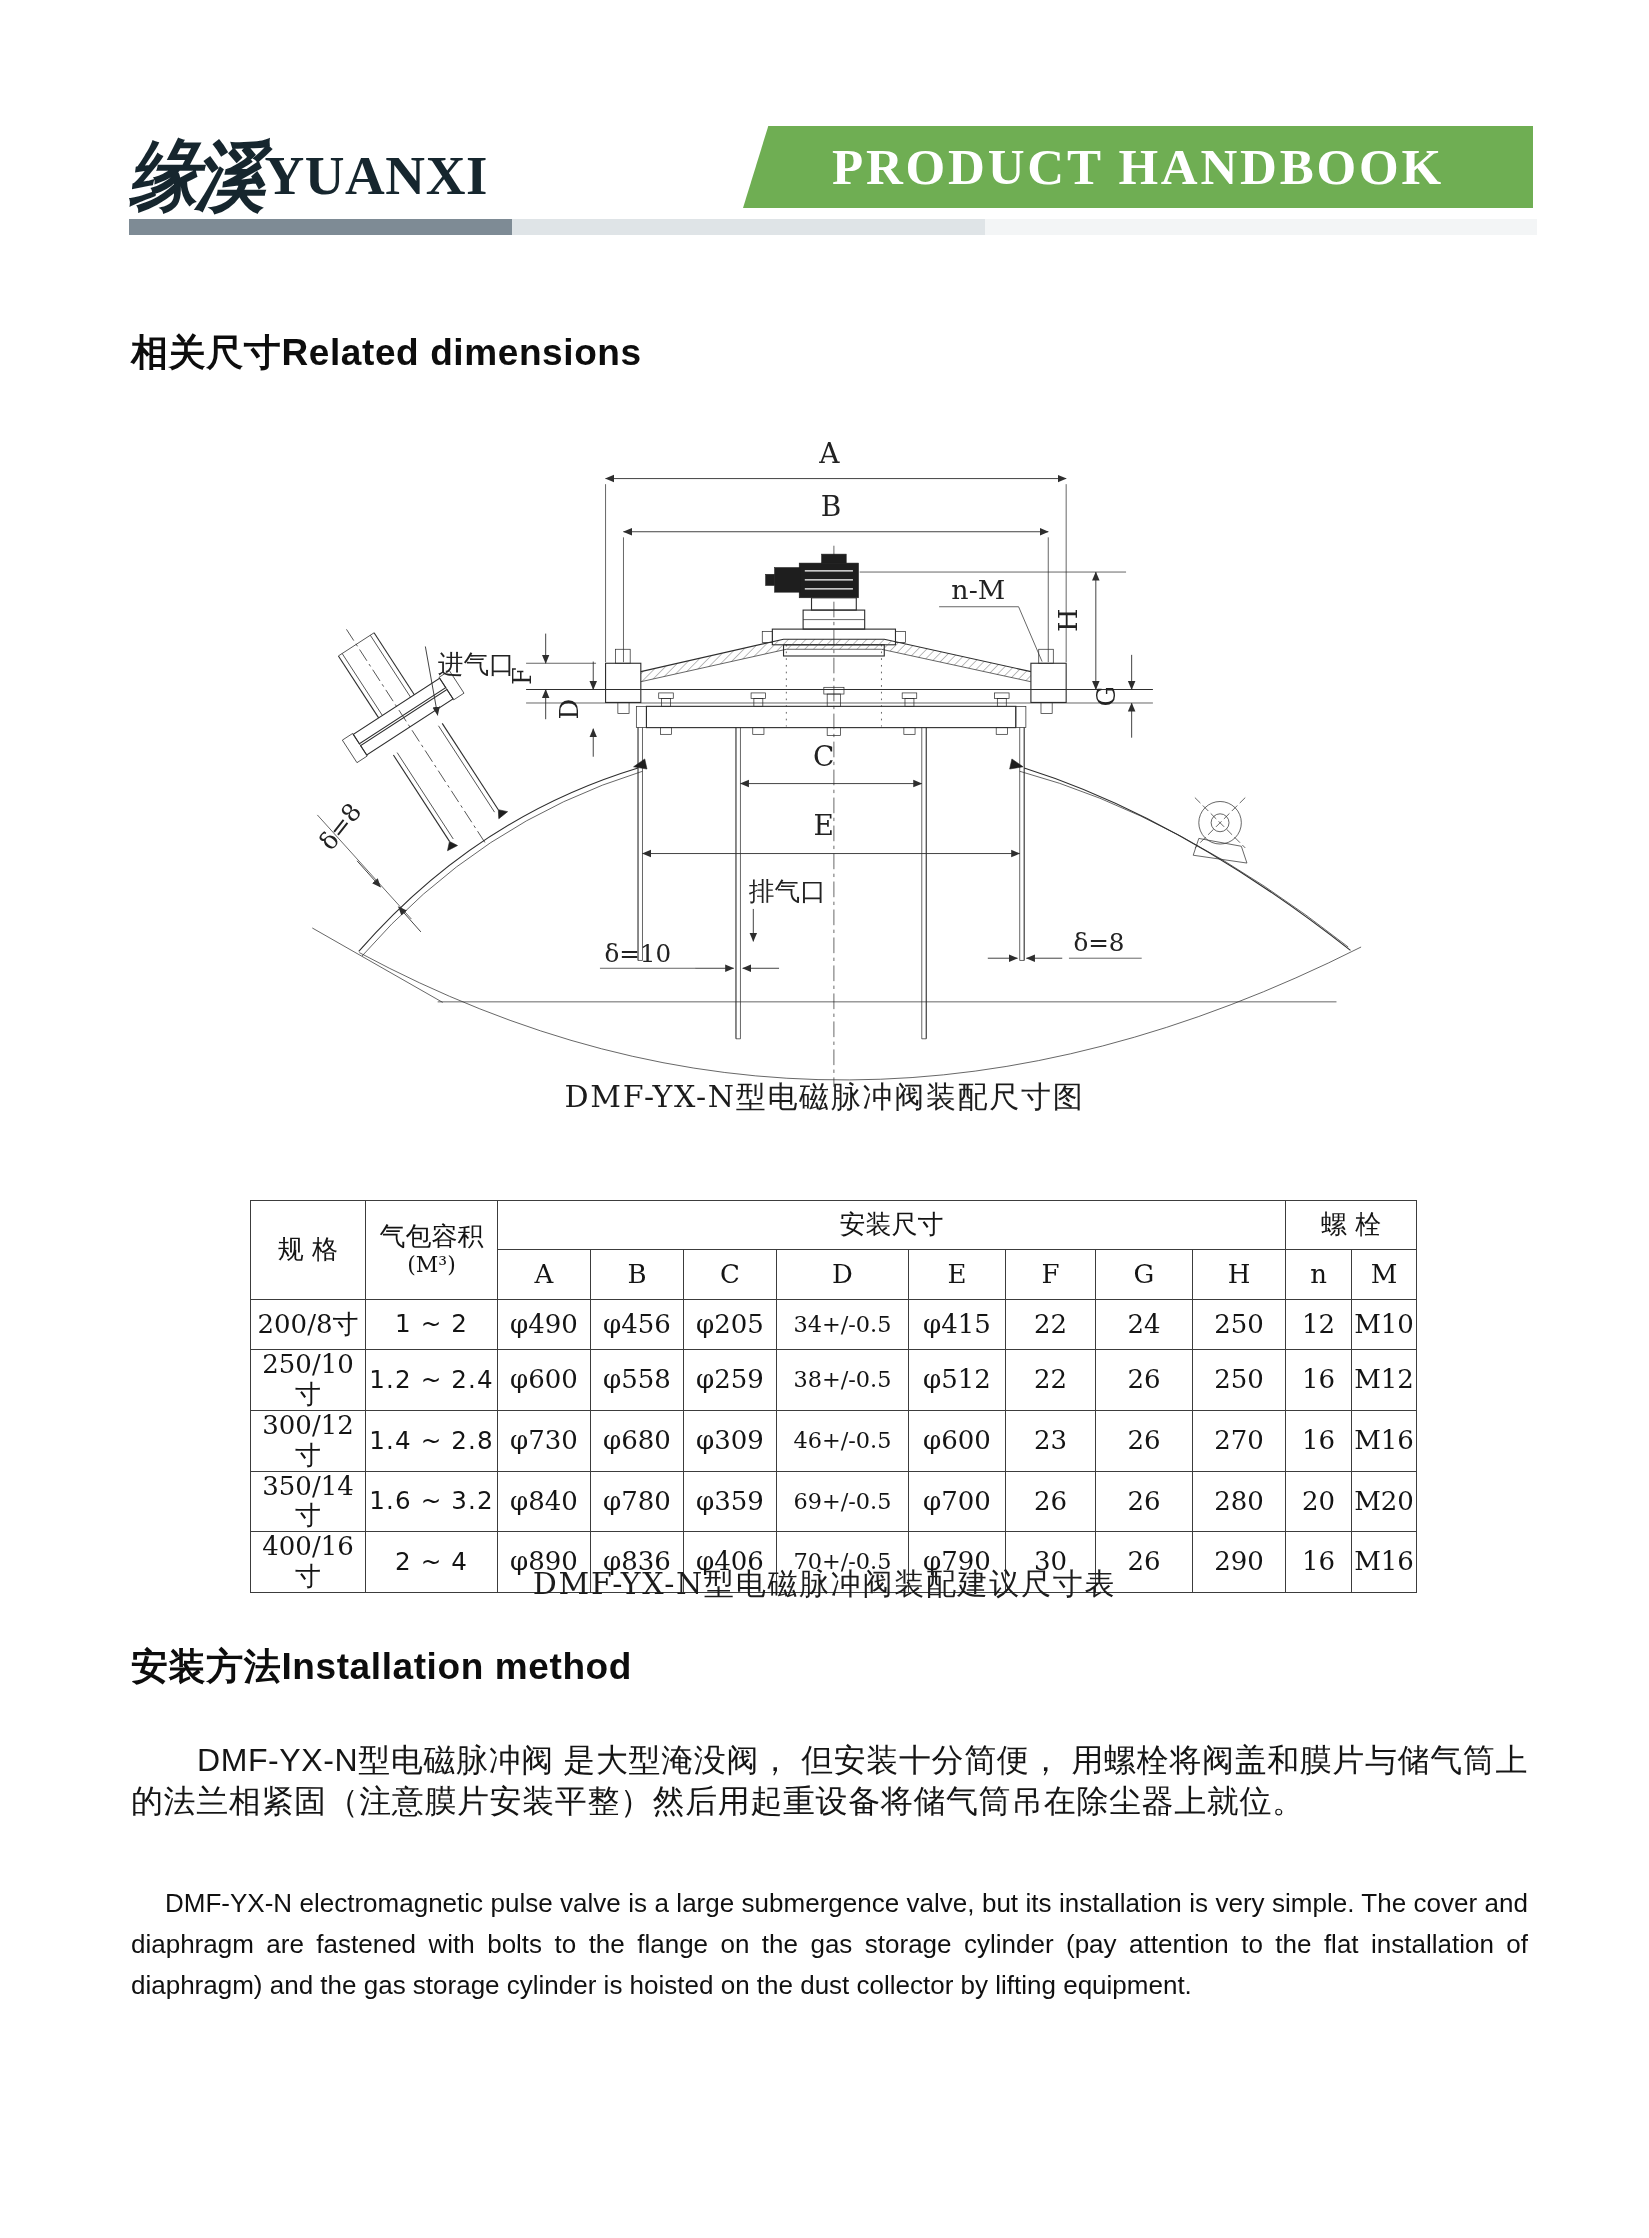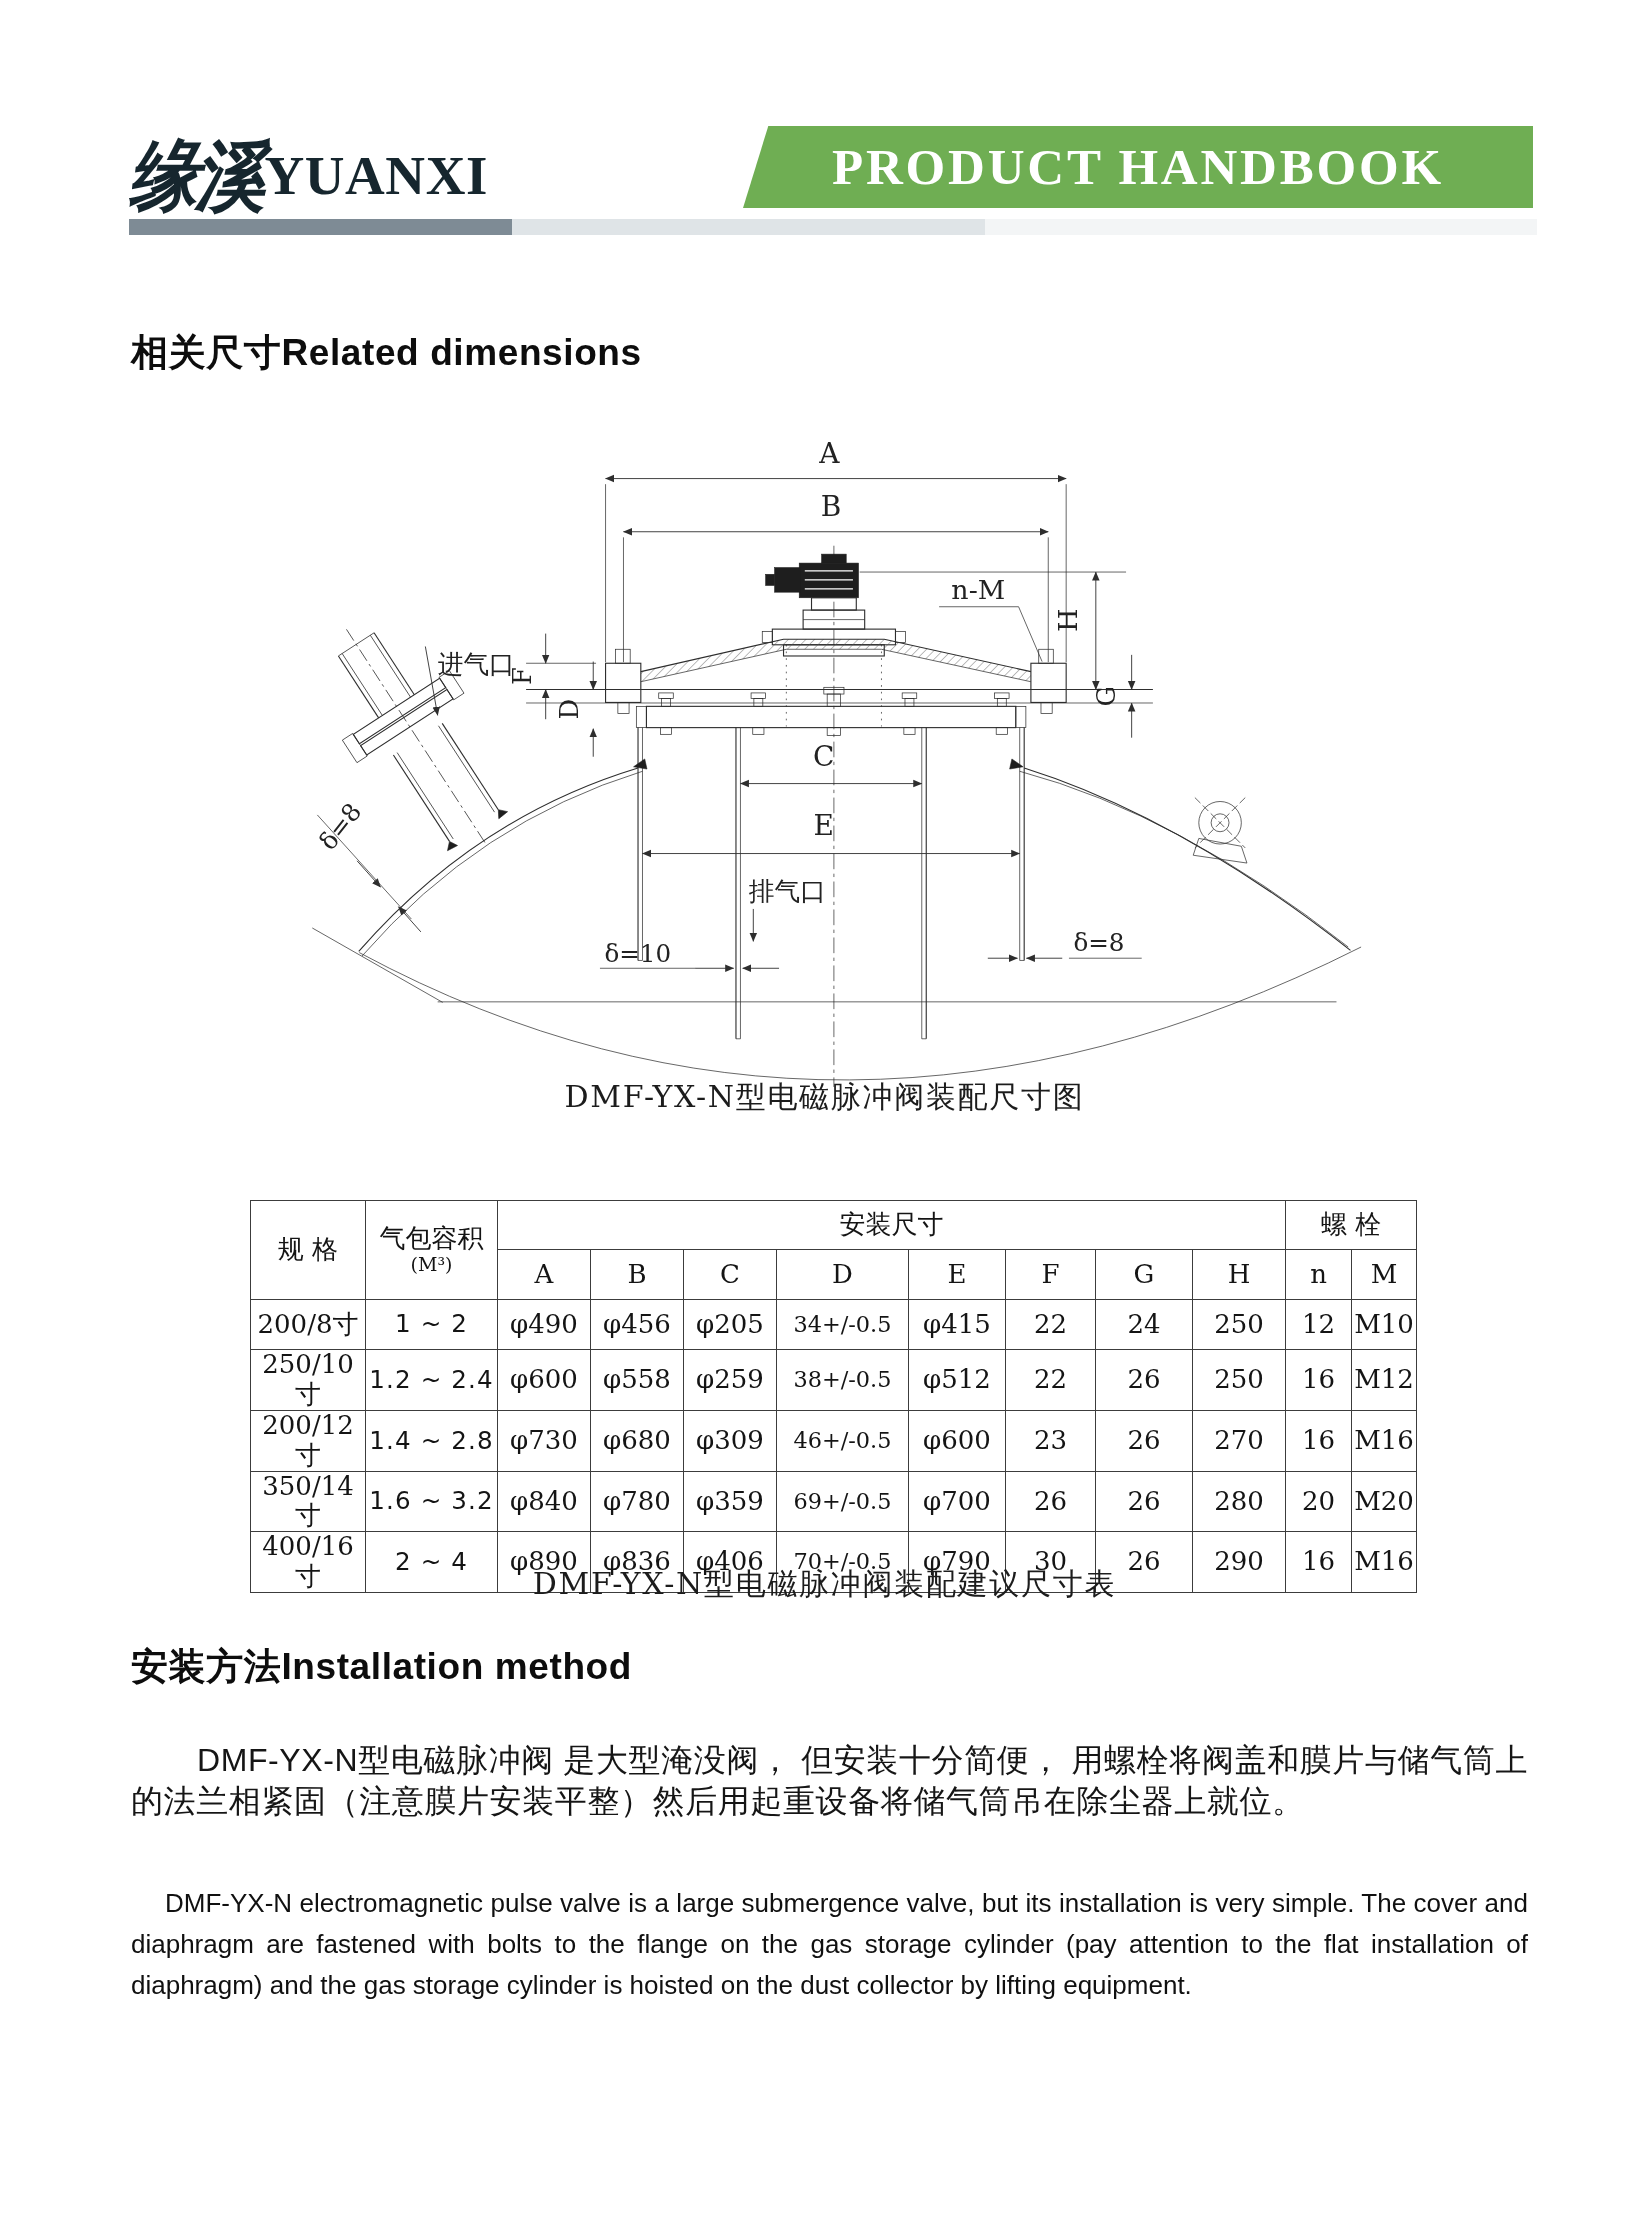--- a/index.html
+++ b/index.html
@@ -77,21 +77,21 @@
     text-align:center;vertical-align:middle;
     padding:0;font-weight:normal;
     line-height:1.15;
   }
   table.dims{border:1.7px solid #3c3c3c;}
   tr.h1 th{height:48px;}
   tr.h2 th{height:49px;}
   tr.dr td{height:49px;}
   td.vol{font-family:"DejaVu Sans", sans-serif;font-size:24.6px;letter-spacing:1.1px;}
   td.tol{font-size:22.4px;margin-left:44px;}
-  th.volhead .u{display:block;font-size:19px;text-align:center;}
+  th.volhead .u{display:block;font-size:22px;text-align:center;}
 
   
   .para-zh{
     position:absolute;left:131px;top:1708px;width:1397px;
     font-size:32px;line-height:41px;text-align:justify;
     text-indent:66px;color:#151515;letter-spacing:0.6px;
   }
   .para-en{
     position:absolute;left:131px;top:1857px;width:1397px;
     font-size:26px;line-height:41px;text-align:justify;
@@ -409,21 +409,21 @@
     <td>φ259</td>
     <td class="tol">38+/-0.5</td>
     <td>φ512</td>
     <td>22</td>
     <td>26</td>
     <td>250</td>
     <td>16</td>
     <td>M12</td>
   </tr>
   <tr class="dr">
-    <td>200/12寸</td>
+    <td>300/12寸</td>
     <td class="vol">1.4 ~ 2.8</td>
     <td>φ730</td>
     <td>φ680</td>
     <td>φ309</td>
     <td class="tol">46+/-0.5</td>
     <td>φ600</td>
     <td>23</td>
     <td>26</td>
     <td>270</td>
     <td>16</td>

